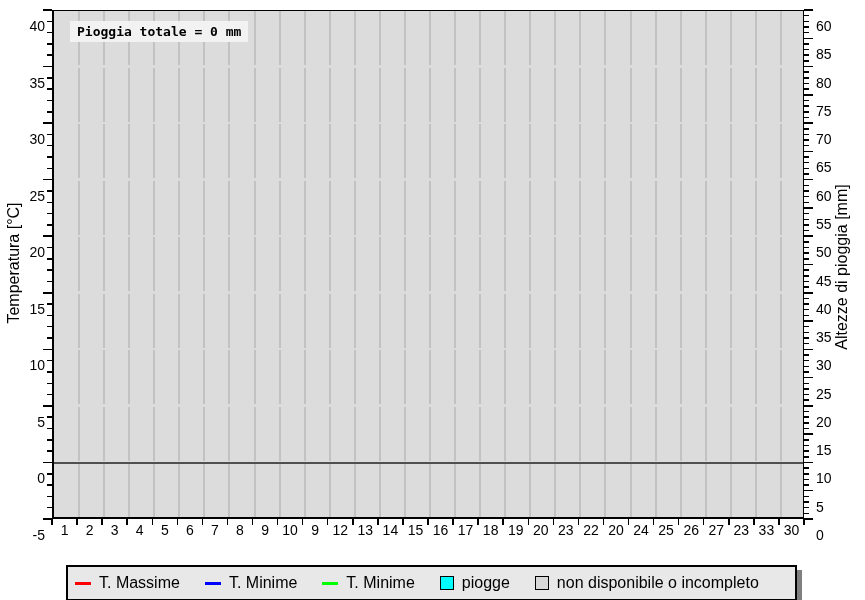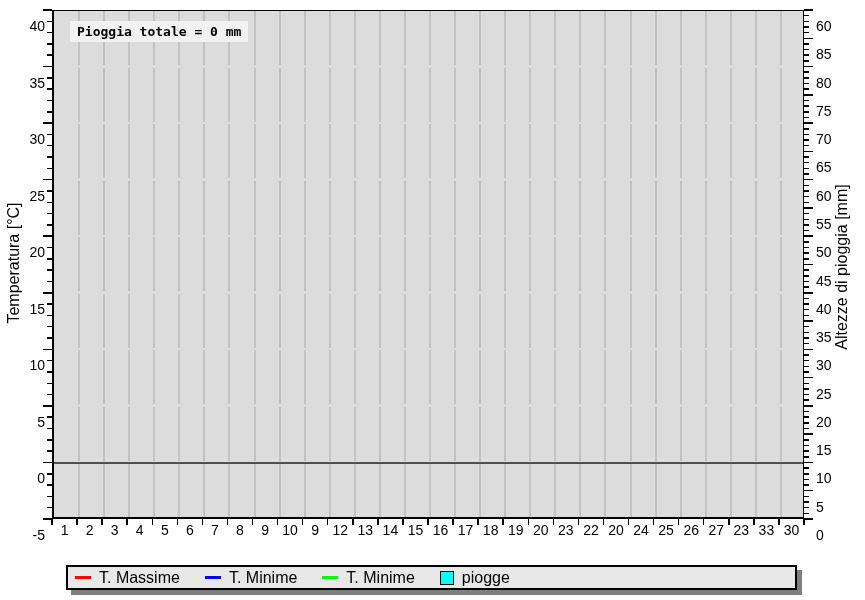--- a/index.html
+++ b/index.html
@@ -28,21 +28,21 @@
   .ytick-label.right{left:816px;text-align:left;}
   .xtick-label{position:absolute;top:523px;font-size:14px;line-height:14px;transform:translateX(-50%);}
 
   
   .axis-title{position:absolute;font-size:16px;white-space:nowrap;
         transform:translate(-50%,-50%) rotate(-90deg);}
   .axis-title.left{left:14px;top:263px;}
   .axis-title.right{left:842px;top:267px;}
 
   
-  .legend{position:absolute;left:66px;top:565px;width:731px;height:25px;
+  .legend{position:absolute;left:66px;top:565px;width:731px;height:36px;
         box-sizing:border-box;background:#e8e8e8;border:2px solid #000;
         box-shadow:5px 5px 0 #7f7f7f;display:flex;align-items:center;
         padding:0 7px;gap:25px;font-size:16px;line-height:16px;white-space:nowrap;}
   .lg-item{display:flex;align-items:center;gap:8px;}
   .swatch-line{display:inline-block;width:16px;height:3px;}
   .swatch-square{display:inline-block;width:12px;height:12px;border:1px solid #000;}
 </style>
 </head>
 <body>
 
@@ -327,15 +327,19 @@
         <div class="lg-label">T. Minime</div>
       </div>
       <div class="lg-item">
         <div class="swatch-line" style="background: rgb(0, 255, 0);"></div>
         <div class="lg-label">T. Minime</div>
       </div>
       <div class="lg-item">
         <div class="swatch-square" style="background: rgb(0, 255, 255);"></div>
         <div class="lg-label">piogge</div>
       </div>
+      <div class="lg-item">
+        <div class="swatch-square" style="background: rgb(216, 216, 216);"></div>
+        <div class="lg-label">non disponibile o incompleto</div>
+      </div>
     </div>
 
 </div>
 
 </body></html>

